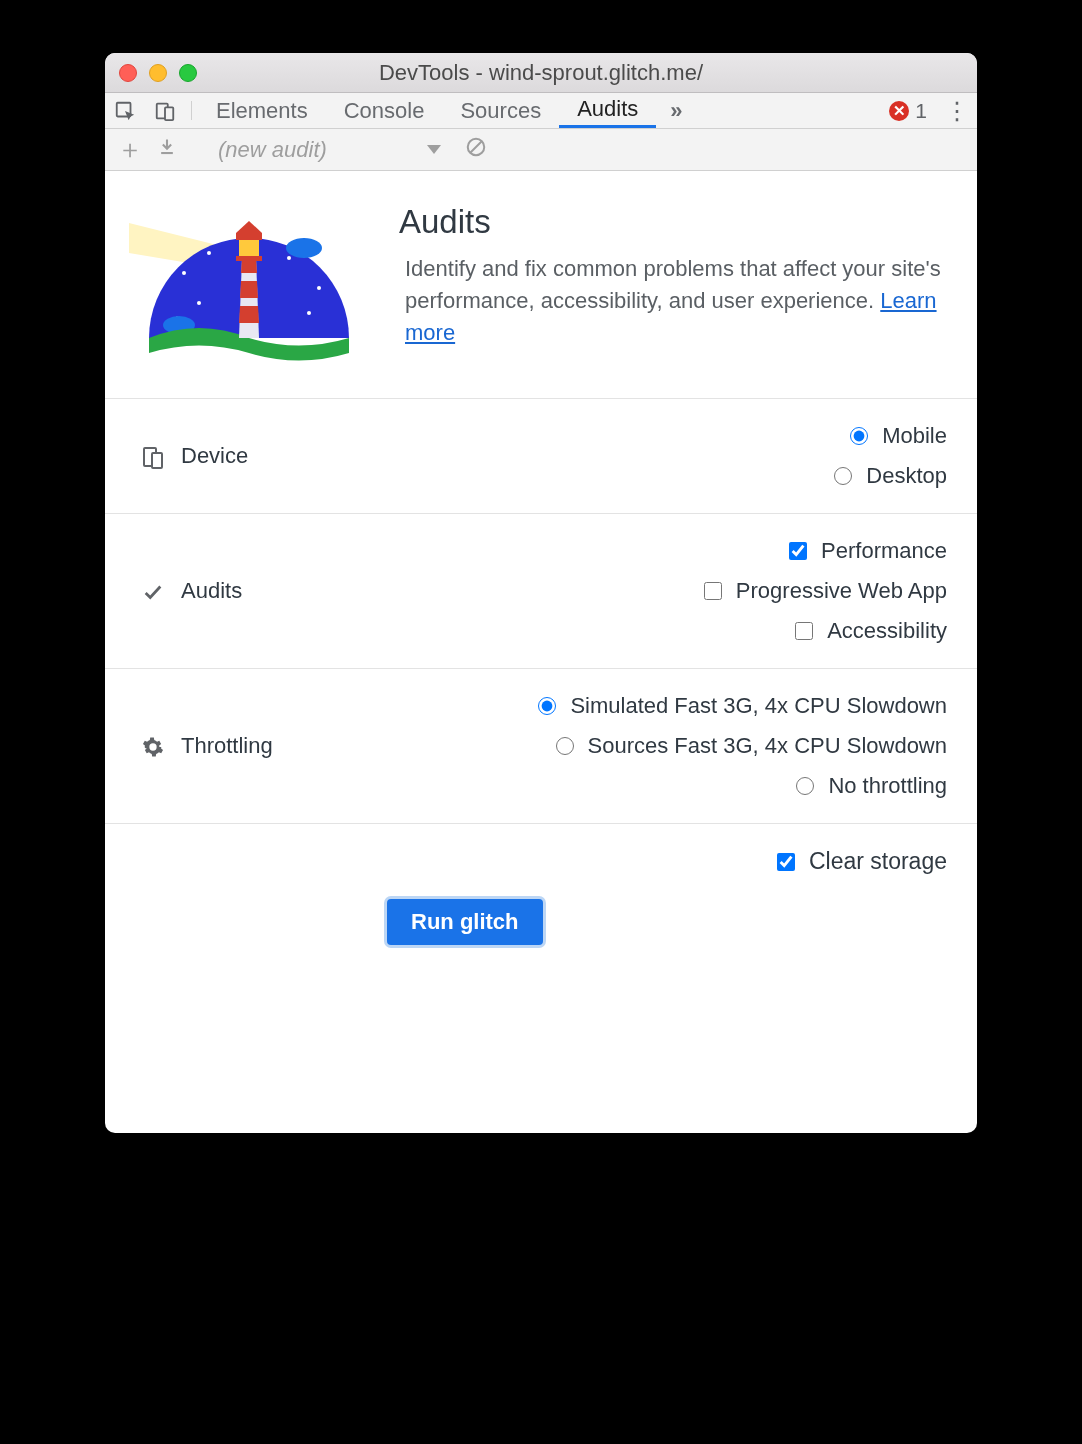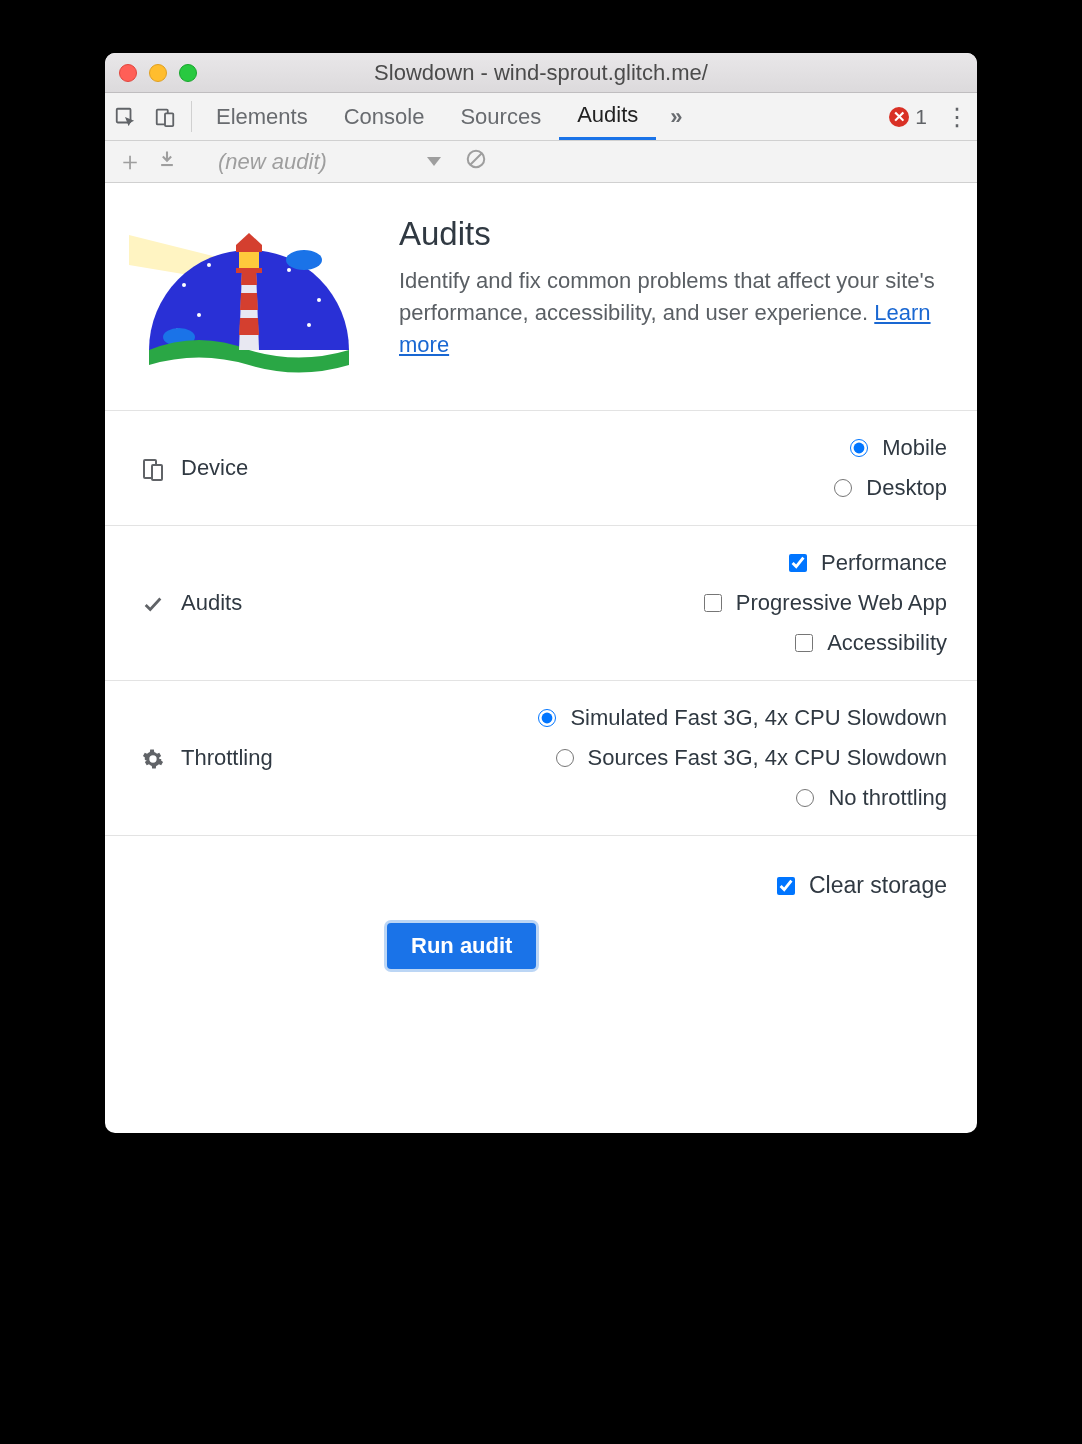--- a/index.html
+++ b/index.html
@@ -41,21 +41,21 @@
   .win-title {
     position: absolute;
     left: 0; right: 0;
     text-align: center;
     font-size: 22px;
     color: #4b4b4b;
     pointer-events: none;
   }
   
   .tab-strip {
-    height: 48px;
+    height: 36px;
     background: #f3f3f3;
     border-bottom: 1px solid #d0d0d0;
     display: flex;
     align-items: stretch;
     font-size: 22px;
   }
   .tab-strip .tool-icon {
     width: 40px;
     display: flex;
     align-items: center;
@@ -132,21 +132,21 @@
     padding: 32px 30px 24px 24px;
   }
   .intro .illus { width: 240px; flex: 0 0 240px; }
   .intro .text h1 {
     margin: 0 0 12px 0;
     font-size: 33px;
     font-weight: 400;
     color: #303942;
   }
   .intro .text p {
-    margin: 0;
+    margin: 6px;
     font-size: 22px;
     line-height: 1.45;
     color: #5a5f64;
   }
   .intro .text a {
     color: #1967d2;
     text-decoration: underline;
   }
   
   .section {
@@ -184,21 +184,21 @@
     cursor: default;
     justify-content: flex-end;
   }
   input[type="radio"], input[type="checkbox"] {
     width: 18px;
     height: 18px;
     margin: 0;
   }
   .run-row {
     border-top: 1px solid #e3e3e3;
-    padding: 36px 30px 40px 282px;
+    padding: 24px 30px 40px 282px;
     display: flex;
     flex-direction: column;
     gap: 24px;
   }
   .run-btn {
     align-self: flex-start;
     background: #1a73e8;
     color: #fff;
     font-size: 22px;
     font-weight: 600;
@@ -214,21 +214,21 @@
 <body>
 
 <div class="window">
 
   <div class="titlebar">
     <div class="traffic-lights">
       <div class="tl red"></div>
       <div class="tl yellow"></div>
       <div class="tl green"></div>
     </div>
-    <div class="win-title">Slowdown - wind-sprout.glitch.me/</div>
+    <div class="win-title">DevTools - wind-sprout.glitch.me/</div>
   </div>
 
   <div class="tab-strip">
     <div class="tool-icon">
       <svg width="22" height="22" viewBox="0 0 24 24" fill="none" stroke="currentColor" stroke-width="2">
         <rect x="3" y="3" width="15" height="15" rx="1"></rect>
         <path d="M12 12 L22 16 L18 18 L16 22 Z" fill="currentColor" stroke="none"></path>
       </svg>
     </div>
     <div class="tool-icon">
@@ -389,17 +389,17 @@
           <span>No throttling</span>
         </label>
       </div>
     </div>
 
     <div class="run-row">
       <label class="control">
         <input type="checkbox" checked="" style="">
         <span>Clear storage</span>
       </label>
-      <button class="run-btn">Run audit</button>
+      <button class="run-btn">Run glitch</button>
     </div>
 
   </div>
 </div>
 
 </body></html>

